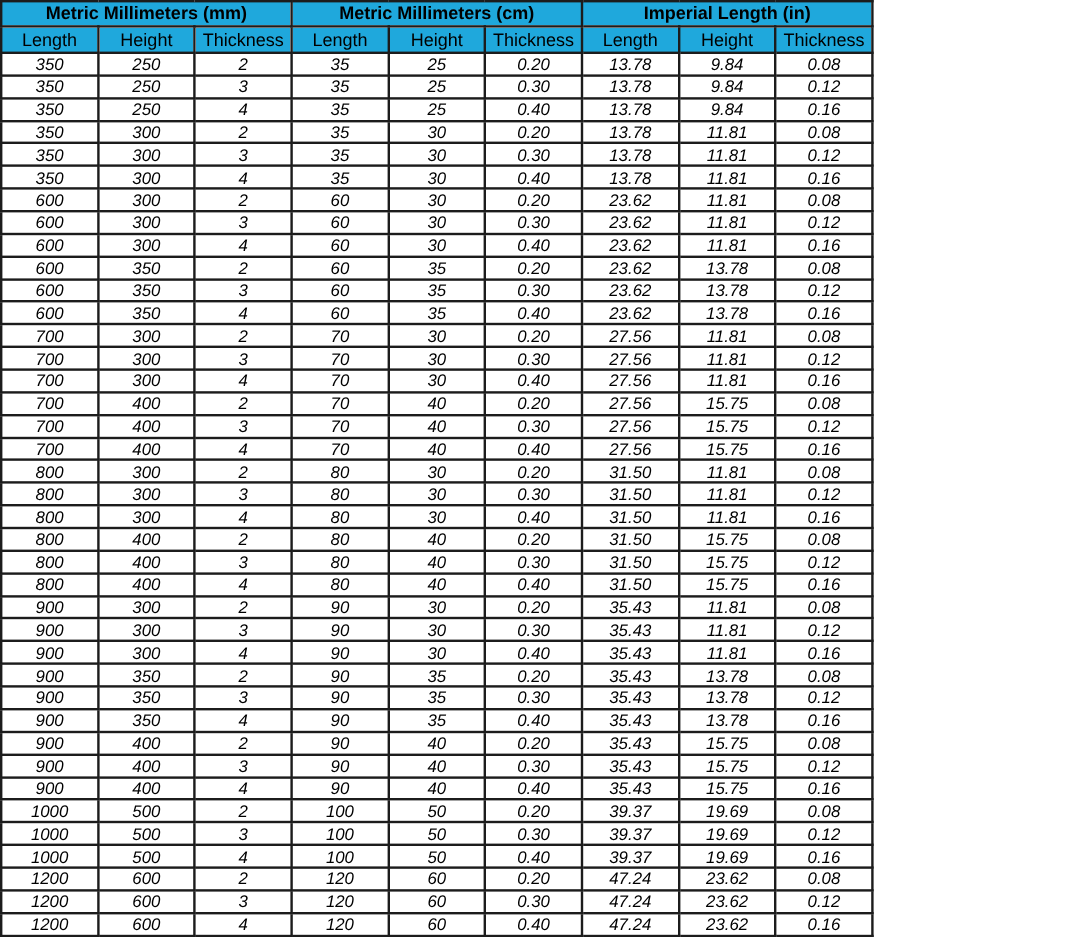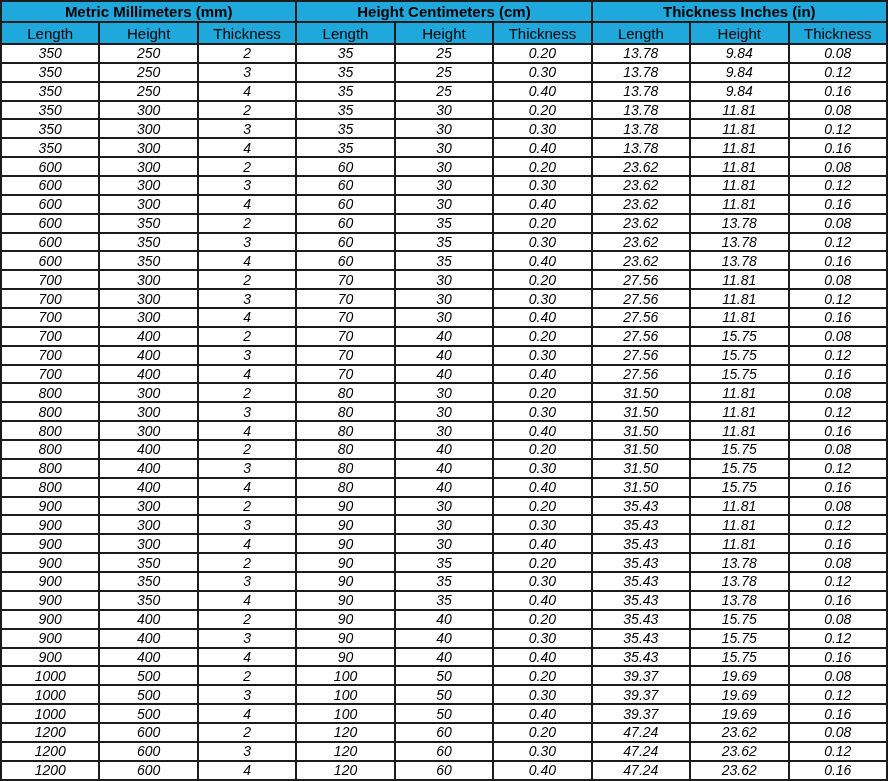--- a/index.html
+++ b/index.html
@@ -7,21 +7,21 @@
     padding: 0;
     background: #ffffff;
   }
   body {
     font-family: "Liberation Sans", sans-serif;
     color: #000000;
   }
   table.size-chart {
     border-collapse: collapse;
     table-layout: fixed;
-    width: 888px;
+    width: 728px;
     height: 781px;
     border: 2px solid #1c1c1c;
   }
   table.size-chart col { width: 11.111%; }
   table.size-chart th,
   table.size-chart td {
     border: 2px solid #1c1c1c;
     text-align: center;
     vertical-align: middle;
     padding: 0;
@@ -58,22 +58,22 @@
       <col>
       <col>
       <col>
       <col>
       <col>
       <col>
   </colgroup>
   <thead>
     <tr class="group-header-row">
       <th colspan="3">Metric Millimeters (mm)</th>
-      <th colspan="3">Height Centimeters (cm)</th>
-      <th colspan="3">Thickness Inches (in)</th>
+      <th colspan="3">Metric Millimeters (cm)</th>
+      <th colspan="3">Imperial Length (in)</th>
     </tr>
     <tr class="sub-header-row">
       <th>Length</th>
       <th>Height</th>
       <th>Thickness</th>
       <th>Length</th>
       <th>Height</th>
       <th>Thickness</th>
       <th>Length</th>
       <th>Height</th>

